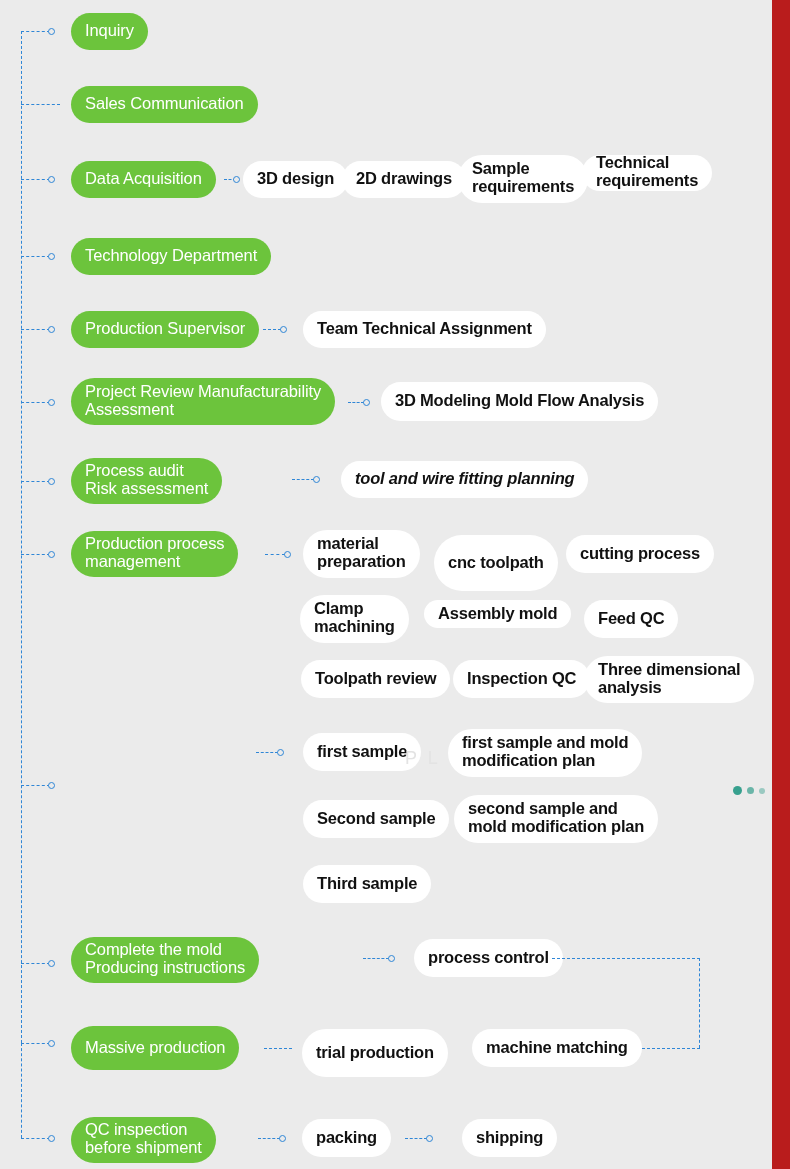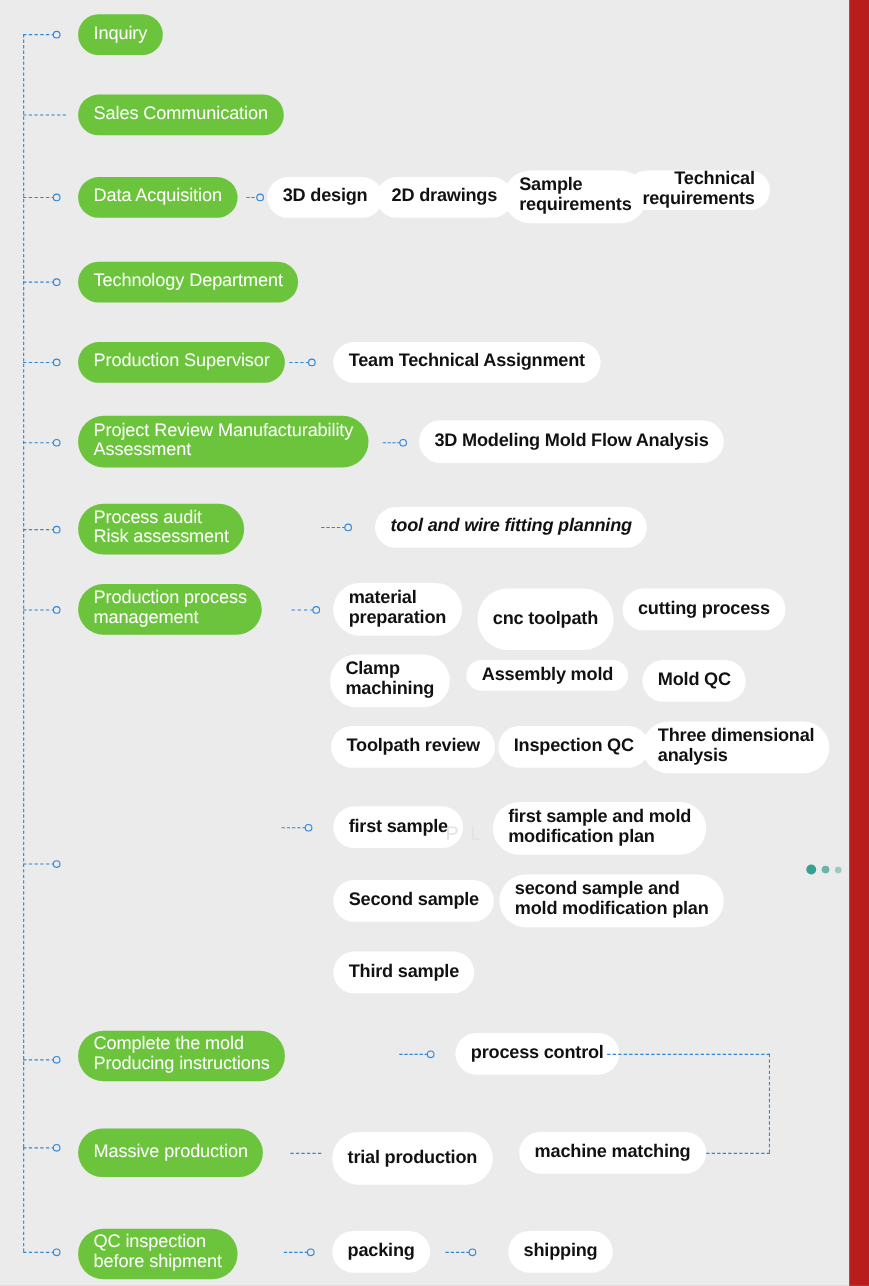--- a/index.html
+++ b/index.html
@@ -126,21 +126,21 @@
     <div class="node" style="left:48px; top:175.5px;"></div>
     <div class="pill green" style="left:71px; top:161px; height:37px;">Data Acquisition</div>
 
     <div class="hline" style="left:224px; top:179px; width:12px;"></div>
     <div class="node" style="left:233px; top:175.5px;"></div>
 
     <div class="pill white" style="left:243px; top:161px; height:37px;">3D design</div>
     <div class="pill white" style="left:342px; top:161px; height:37px;">2D drawings</div>
     <div class="pill white two-line" style="left:458px; top:155px; height:48px;">Sample
 requirements</div>
-    <div class="pill white two-line" style="left:570px; top:155px; height:36px;text-align:right;">Technical
+    <div class="pill white two-line" style="left:582px; top:155px; height:36px;">Technical
 requirements</div>
 
     <div class="hline" style="left:21px; top:256px; width:29px;"></div>
     <div class="node" style="left:48px; top:252.5px;"></div>
     <div class="pill green" style="left:71px; top:238px; height:37px;">Technology Department</div>
 
     <div class="hline" style="left:21px; top:329px; width:29px;"></div>
     <div class="node" style="left:48px; top:325.5px;"></div>
     <div class="pill green" style="left:71px; top:311px; height:37px;">Production Supervisor</div>
 
@@ -175,21 +175,21 @@
     <div class="node" style="left:284px; top:550.5px;"></div>
 
     <div class="pill white two-line" style="left:303px; top:530px; height:48px;">material
 preparation</div>
     <div class="pill white" style="left:434px; top:535px; height:56px;">cnc toolpath</div>
     <div class="pill white" style="left:566px; top:535px; height:38px;">cutting process</div>
 
     <div class="pill white two-line" style="left:300px; top:595px; height:48px;">Clamp
 machining</div>
     <div class="pill white" style="left:424px; top:600px; height:28px;">Assembly mold</div>
-    <div class="pill white" style="left:584px; top:600px; height:38px;">Mold QC</div>
+    <div class="pill white" style="left:584px; top:600px; height:38px;">Feed QC</div>
 
     <div class="pill white" style="left:301px; top:660px; height:38px;">Toolpath review</div>
     <div class="pill white" style="left:453px; top:660px; height:38px;">Inspection QC</div>
     <div class="pill white two-line" style="left:584px; top:656px; height:47px;">Three dimensional
 analysis</div>
 
     <div class="hline" style="left:21px; top:785px; width:29px;"></div>
     <div class="node" style="left:48px; top:781.5px;"></div>
 
     <div class="hline" style="left:256px; top:752px; width:22px;"></div>

